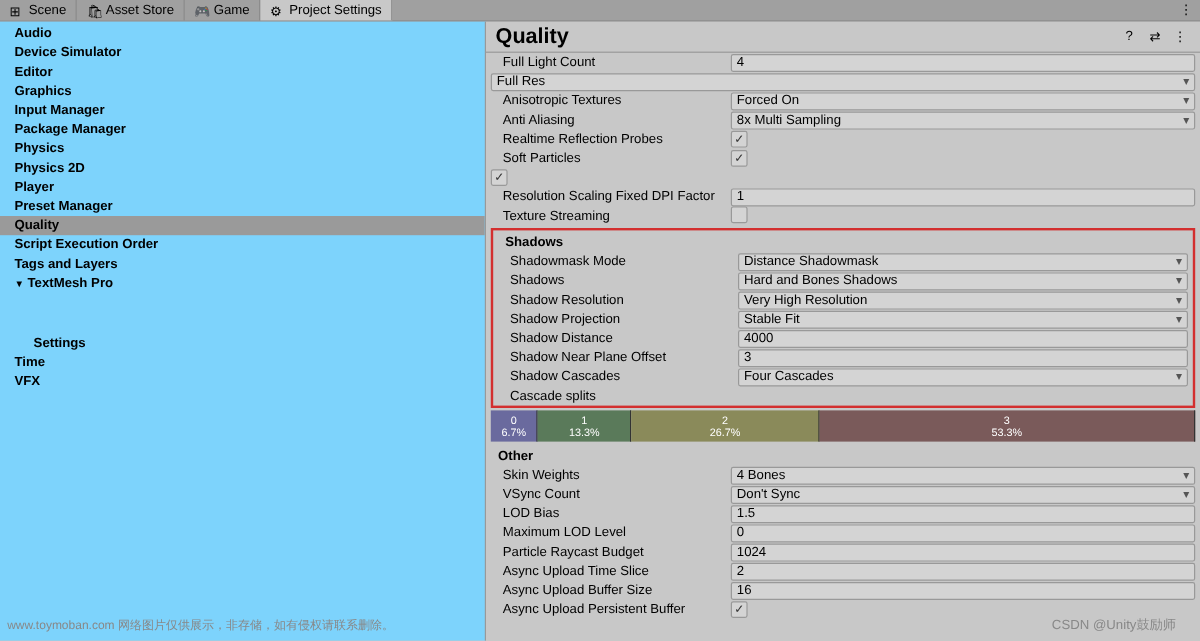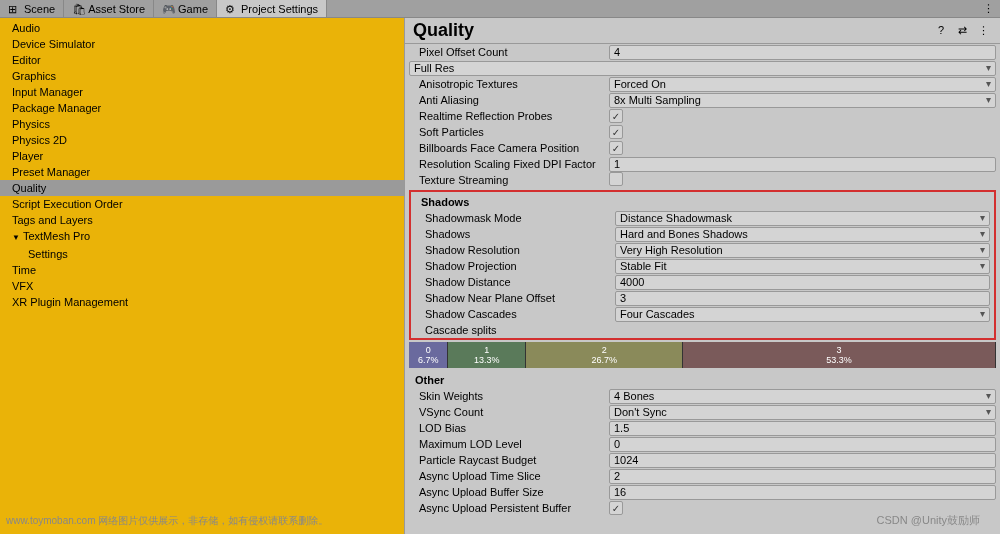--- a/index.html
+++ b/index.html
@@ -5,25 +5,25 @@
 * { box-sizing: border-box; margin: 0; padding: 0; font-family: Arial, sans-serif; }
 body { background: #c8c8c8; font-size: 11px; color: #000; width: 1000px; height: 534px; overflow: hidden; position: relative; }
 
 .tabs { display: flex; background: #a0a0a0; border-bottom: 1px solid #888; height: 18px; }
 .tab { padding: 2px 8px; display: flex; align-items: center; gap: 4px; background: #a0a0a0; border-right: 1px solid #888; cursor: pointer; font-size: 11px; }
 .tab.active { background: #c8c8c8; }
 .tab-icon { width: 12px; height: 12px; display: inline-block; }
 .dots { margin-left: auto; padding: 2px 6px; cursor: pointer; }
 
 .main { display: flex; height: calc(100% - 18px); }
-.sidebar { width: 405px; background: #eab308; border-right: 1px solid #999; overflow-y: auto; padding-top: 2px; }
+.sidebar { width: 405px; background: #7dd3fc; border-right: 1px solid #999; overflow-y: auto; padding-top: 2px; font-weight: bold; }
 .sidebar-item { padding: 1px 4px 1px 12px; cursor: pointer; line-height: 14px; }
 .sidebar-item.selected { background: #9a9a9a; }
 .sidebar-item.expandable::before { content: '▼'; font-size: 8px; margin-right: 3px; display: inline-block; }
-.sidebar-item.child { padding-left: 28px; }
+.sidebar-item.child { padding-left: 28px; margin-top: 33px; }
 
 .content { flex: 1; background: #c8c8c8; overflow-y: auto; position: relative; }
 .header { display: flex; align-items: center; padding: 2px 8px; border-bottom: 1px solid #999; }
 .title { font-size: 18px; font-weight: bold; }
 .header-icons { margin-left: auto; display: flex; gap: 6px; }
 .header-icon { width: 14px; height: 14px; cursor: pointer; }
 
 .props { padding: 0; }
 .row { display: flex; align-items: center; height: 16px; padding: 0 4px; }
 .label { width: 200px; padding-left: 10px; }
@@ -82,36 +82,35 @@
       <div class="sidebar-item">Physics 2D</div>
       <div class="sidebar-item">Player</div>
       <div class="sidebar-item">Preset Manager</div>
       <div class="sidebar-item selected">Quality</div>
       <div class="sidebar-item">Script Execution Order</div>
       <div class="sidebar-item">Tags and Layers</div>
       <div class="sidebar-item expandable">TextMesh Pro</div>
       <div class="sidebar-item child">Settings</div>
       <div class="sidebar-item">Time</div>
       <div class="sidebar-item">VFX</div>
-      <div class="sidebar-item">XR Plugin Management</div>
     </div>
 
   <div class="content">
     <div class="header">
       <div class="title">Quality</div>
       <div class="header-icons">
         <span class="header-icon">?</span>
         <span class="header-icon">⇄</span>
         <span class="header-icon">⋮</span>
       </div>
     </div>
 
     <div class="props" id="rows-top">
         <div class="row">
-          <div class="label">Pixel Offset Count</div>
+          <div class="label">Full Light Count</div>
           <div class="field">
             <div class="input">4</div>
           </div>
         </div>
         <div class="row">
           <div class="field">
             <div class="select">Full Res</div>
           </div>
         </div>
         <div class="row">
@@ -128,21 +127,20 @@
         </div>
         <div class="row">
           <div class="label">Realtime Reflection Probes</div>
           <div class="field"><div class="checkbox checked"></div></div>
         </div>
         <div class="row">
           <div class="label">Soft Particles</div>
           <div class="field"><div class="checkbox checked"></div></div>
         </div>
         <div class="row">
-          <div class="label">Billboards Face Camera Position</div>
           <div class="field"><div class="checkbox checked"></div></div>
         </div>
         <div class="row">
           <div class="label">Resolution Scaling Fixed DPI Factor</div>
           <div class="field">
             <div class="input">1</div>
           </div>
         </div>
         <div class="row">
           <div class="label">Texture Streaming</div>

